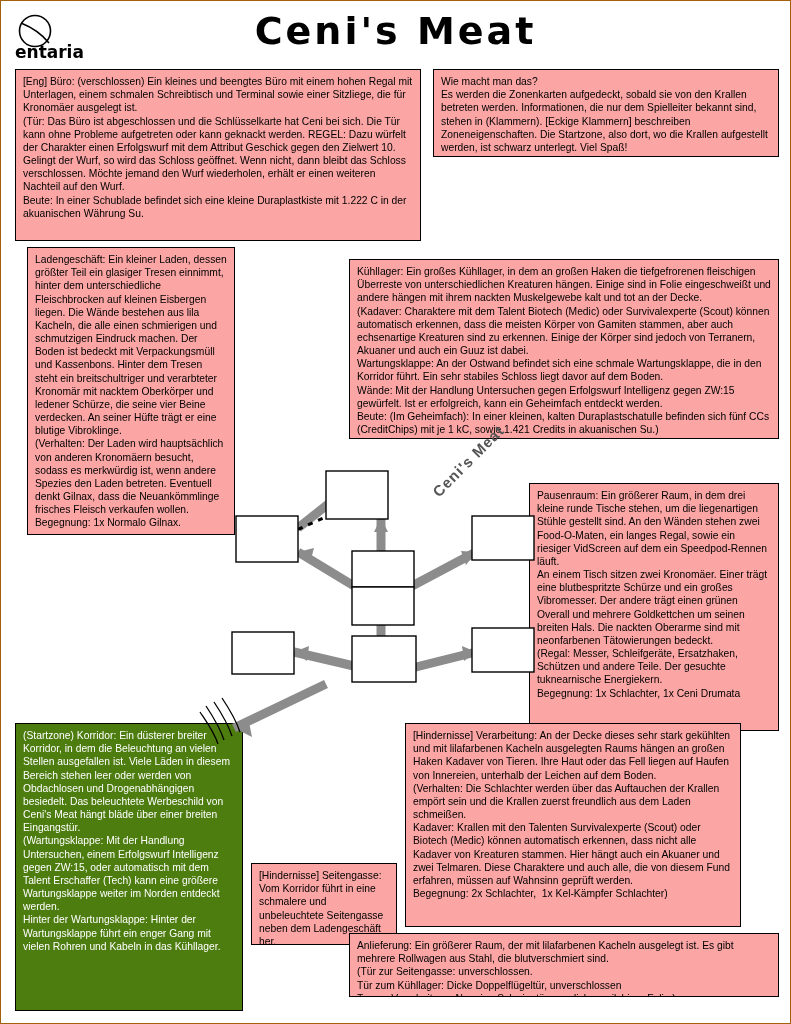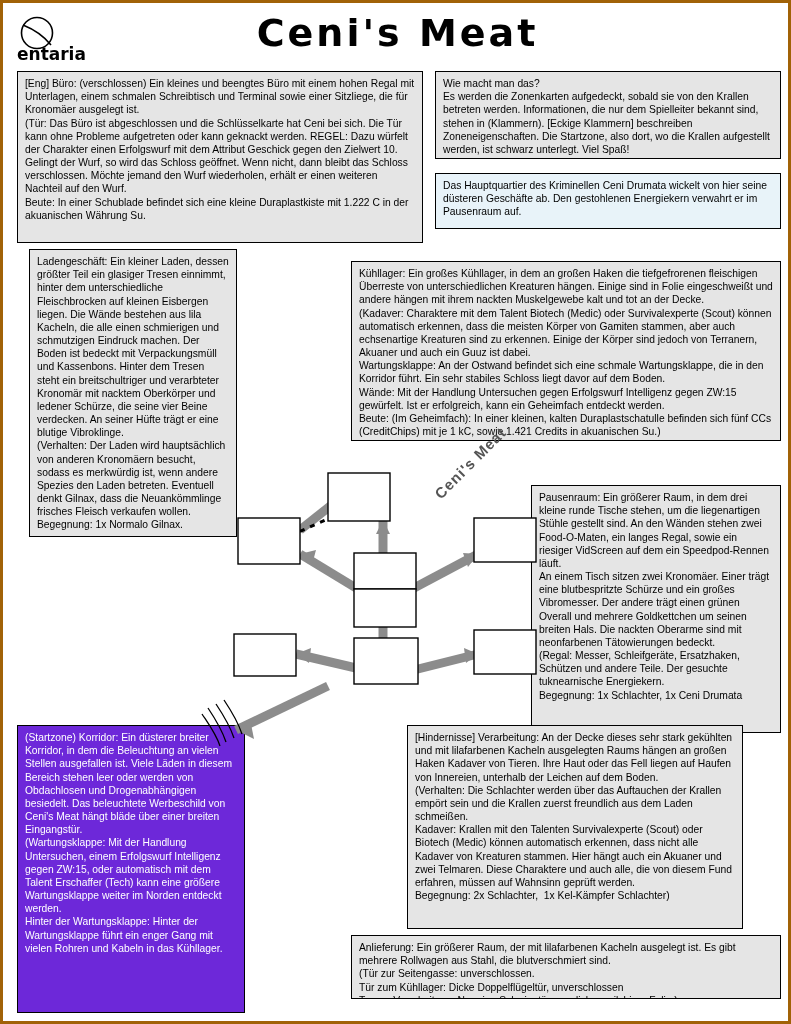--- a/index.html
+++ b/index.html
@@ -10,21 +10,21 @@
     background: #ffffff;
     font-family: "Liberation Sans", sans-serif;
     color: #000000;
     position: relative;
     overflow: hidden;
   }
   .page {
     position: relative;
     width: 791px;
     height: 1024px;
-    border: 3px solid #a16207;
+    border: 1px solid #a16207;
     background: #fff;
   }
   
   .header {
     position: absolute;
     left: 0; top: 0;
     width: 789px;
     height: 62px;
   }
   .logo {
@@ -46,23 +46,23 @@
   
   .box {
     position: absolute;
     border: 1px solid #000;
     padding: 5px 7px;
     font-size: 10.3px;
     line-height: 1.28;
     text-align: left;
     overflow: hidden;
   }
-  .cream { background: #e5e5e5; }
+  .cream { background: #fca5a5; }
   .blue  { background: #e8f3f9; }
-  .dark  { background: #6d28d9; color: #ffffff; }
+  .dark  { background: #4d7c0f; color: #ffffff; }
   
   .map {
     position: absolute;
     left: 175px; top: 455px;
     width: 360px; height: 290px;
   }
   .mapword {
     position: absolute;
     left: 428px; top: 487px;
     font-size: 15px;
@@ -93,23 +93,20 @@
     <span style="white-space:pre-wrap;">[Eng] Büro: (verschlossen) Ein kleines und beengtes Büro mit einem hohen Regal mit Unterlagen, einem schmalen Schreibtisch und Terminal sowie einer Sitzliege, die für Kronomäer ausgelegt ist.
 (Tür: Das Büro ist abgeschlossen und die Schlüsselkarte hat Ceni bei sich. Die Tür kann ohne Probleme aufgetreten oder kann geknackt werden. REGEL: Dazu würfelt der Charakter einen Erfolgswurf mit dem Attribut Geschick gegen den Zielwert 10. Gelingt der Wurf, so wird das Schloss geöffnet. Wenn nicht, dann bleibt das Schloss verschlossen. Möchte jemand den Wurf wiederholen, erhält er einen weiteren Nachteil auf den Wurf.
 Beute: In einer Schublade befindet sich eine kleine Duraplastkiste mit 1.222 C in der akuanischen Währung Su.</span>
   </div>
 
   <div class="box cream" style="left:432px; top:68px; width:346px; height:88px;">
     <span style="white-space:pre-wrap;">Wie macht man das?
 Es werden die Zonenkarten aufgedeckt, sobald sie von den Krallen betreten werden. Informationen, die nur dem Spielleiter bekannt sind, stehen in (Klammern). [Eckige Klammern] beschreiben Zoneneigenschaften. Die Startzone, also dort, wo die Krallen aufgestellt werden, ist schwarz unterlegt. Viel Spaß!</span>
   </div>
 
-  <div class="box blue" style="left:432px; top:170px; width:346px; height:56px;">
-    <span style="white-space:pre-wrap;">Das Hauptquartier des Kriminellen Ceni Drumata wickelt von hier seine düsteren Geschäfte ab. Den gestohlenen Energiekern verwahrt er im Pausenraum auf.</span>
-  </div>
 
   <div class="box cream" style="left:26px; top:246px; width:208px; height:288px;">
     <span style="white-space:pre-wrap;">Ladengeschäft: Ein kleiner Laden, dessen größter Teil ein glasiger Tresen einnimmt, hinter dem unterschiedliche Fleischbrocken auf kleinen Eisbergen liegen. Die Wände bestehen aus lila Kacheln, die alle einen schmierigen und schmutzigen Eindruck machen. Der Boden ist bedeckt mit Verpackungsmüll und Kassenbons. Hinter dem Tresen steht ein breitschultriger und verarbteter Kronomär mit nacktem Oberkörper und ledener Schürze, die seine vier Beine verdecken. An seiner Hüfte trägt er eine blutige Vibroklinge.
 (Verhalten: Der Laden wird hauptsächlich von anderen Kronomäern besucht, sodass es merkwürdig ist, wenn andere Spezies den Laden betreten. Eventuell denkt Gilnax, dass die Neuankömmlinge frisches Fleisch verkaufen wollen.
 Begegnung: 1x Normalo Gilnax.</span>
   </div>
 
   <div class="box cream" style="left:348px; top:258px; width:430px; height:180px;">
     <span style="white-space:pre-wrap;">Kühllager: Ein großes Kühllager, in dem an großen Haken die tiefgefrorenen fleischigen Überreste von unterschiedlichen Kreaturen hängen. Einige sind in Folie eingeschweißt und andere hängen mit ihrem nackten Muskelgewebe kalt und tot an der Decke.
 (Kadaver: Charaktere mit dem Talent Biotech (Medic) oder Survivalexperte (Scout) können automatisch erkennen, dass die meisten Körper von Gamiten stammen, aber auch echsenartige Kreaturen sind zu erkennen. Einige der Körper sind jedoch von Terranern, Akuaner und auch ein Guuz ist dabei.
@@ -131,20 +128,24 @@
 Kadaver: Krallen mit den Talenten Survivalexperte (Scout) oder Biotech (Medic) können automatisch erkennen, dass nicht alle Kadaver von Kreaturen stammen. Hier hängt auch ein Akuaner und zwei Telmaren. Diese Charaktere und auch alle, die von diesem Fund erfahren, müssen auf Wahnsinn geprüft werden.
 Begegnung: 2x Schlachter,  1x Kel-Kämpfer Schlachter)</span>
   </div>
 
   <div class="box dark" style="left:14px; top:722px; width:228px; height:288px;">
     <span style="white-space:pre-wrap;">(Startzone) Korridor: Ein düsterer breiter Korridor, in dem die Beleuchtung an vielen Stellen ausgefallen ist. Viele Läden in diesem Bereich stehen leer oder werden von Obdachlosen und Drogenabhängigen besiedelt. Das beleuchtete Werbeschild von Ceni's Meat hängt bläde über einer breiten Eingangstür.
 (Wartungsklappe: Mit der Handlung Untersuchen, einem Erfolgswurf Intelligenz gegen ZW:15, oder automatisch mit dem Talent Erschaffer (Tech) kann eine größere Wartungsklappe weiter im Norden entdeckt werden.
 Hinter der Wartungsklappe: Hinter der Wartungsklappe führt ein enger Gang mit vielen Rohren und Kabeln in das Kühllager.</span>
   </div>
 
+  <div class="box cream" style="left:250px; top:862px; width:146px; height:82px;">
+    <span style="white-space:pre-wrap;">[Hindernisse] Seitengasse:
+Vom Korridor führt in eine schmalere und unbeleuchtete Seitengasse neben dem Ladengeschäft her.</span>
+  </div>
 
   <div class="box cream" style="left:348px; top:932px; width:430px; height:64px;">
     <span style="white-space:pre-wrap;">Anlieferung: Ein größerer Raum, der mit lilafarbenen Kacheln ausgelegt ist. Es gibt mehrere Rollwagen aus Stahl, die blutverschmiert sind.
 (Tür zur Seitengasse: unverschlossen.
 Tür zum Kühllager: Dicke Doppelflügeltür, unverschlossen
 Tor zur Verarbeitung: Nur eine Schwingtür aus dicker, milchiger Folie.)</span>
   </div>
 
   <div class="map">
     <svg width="360" height="290" viewBox="0 0 360 290">

